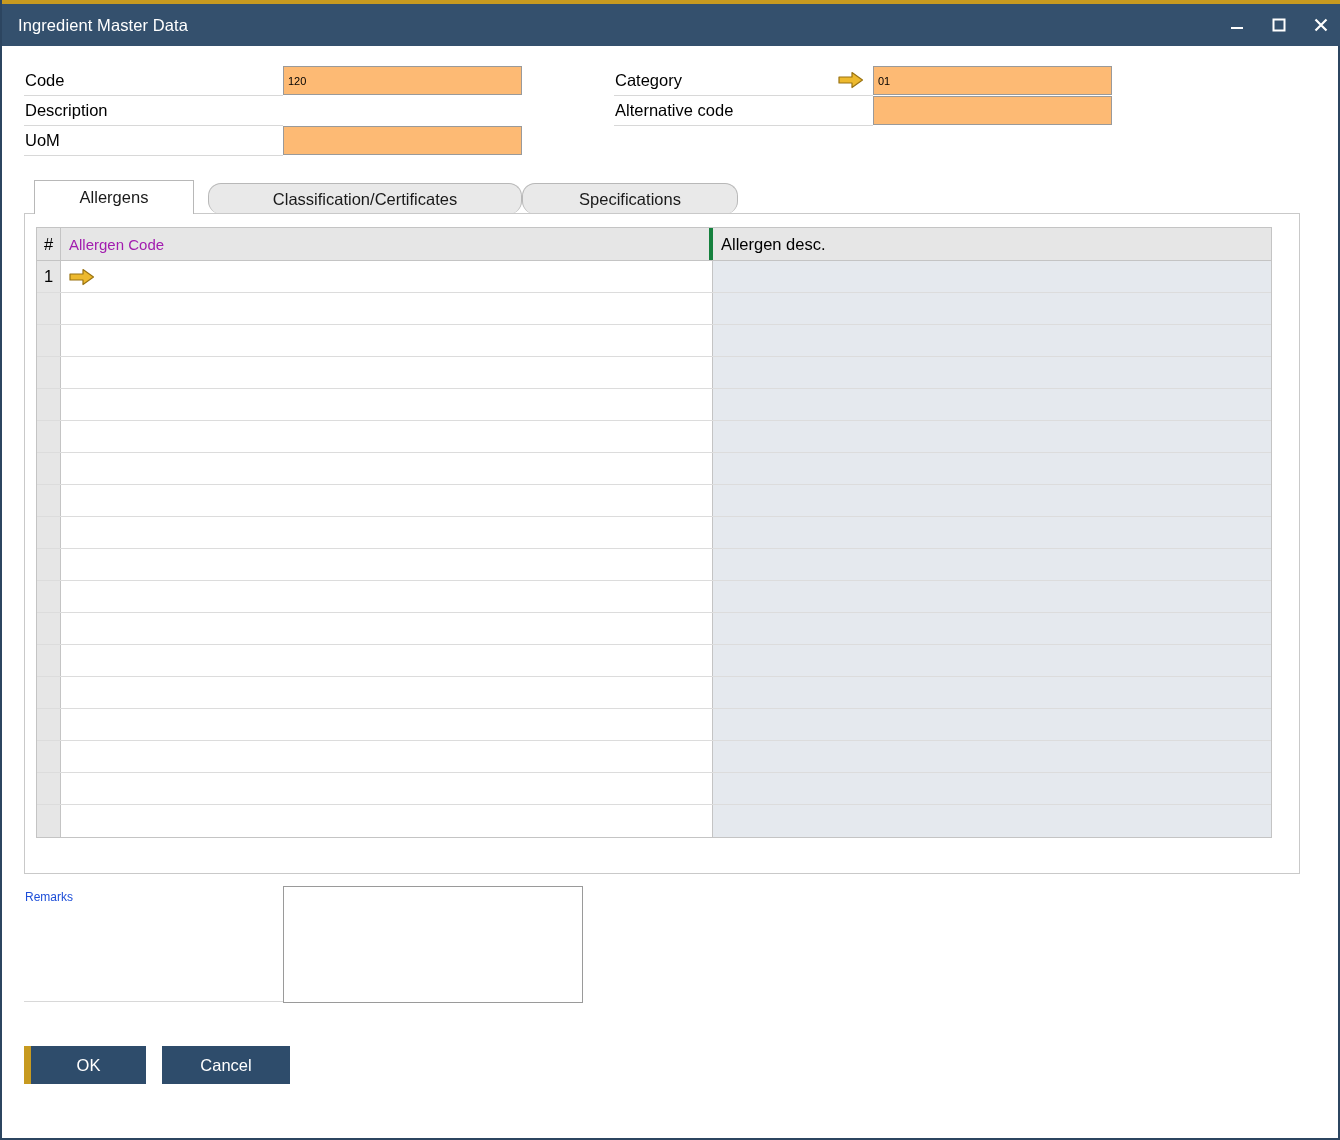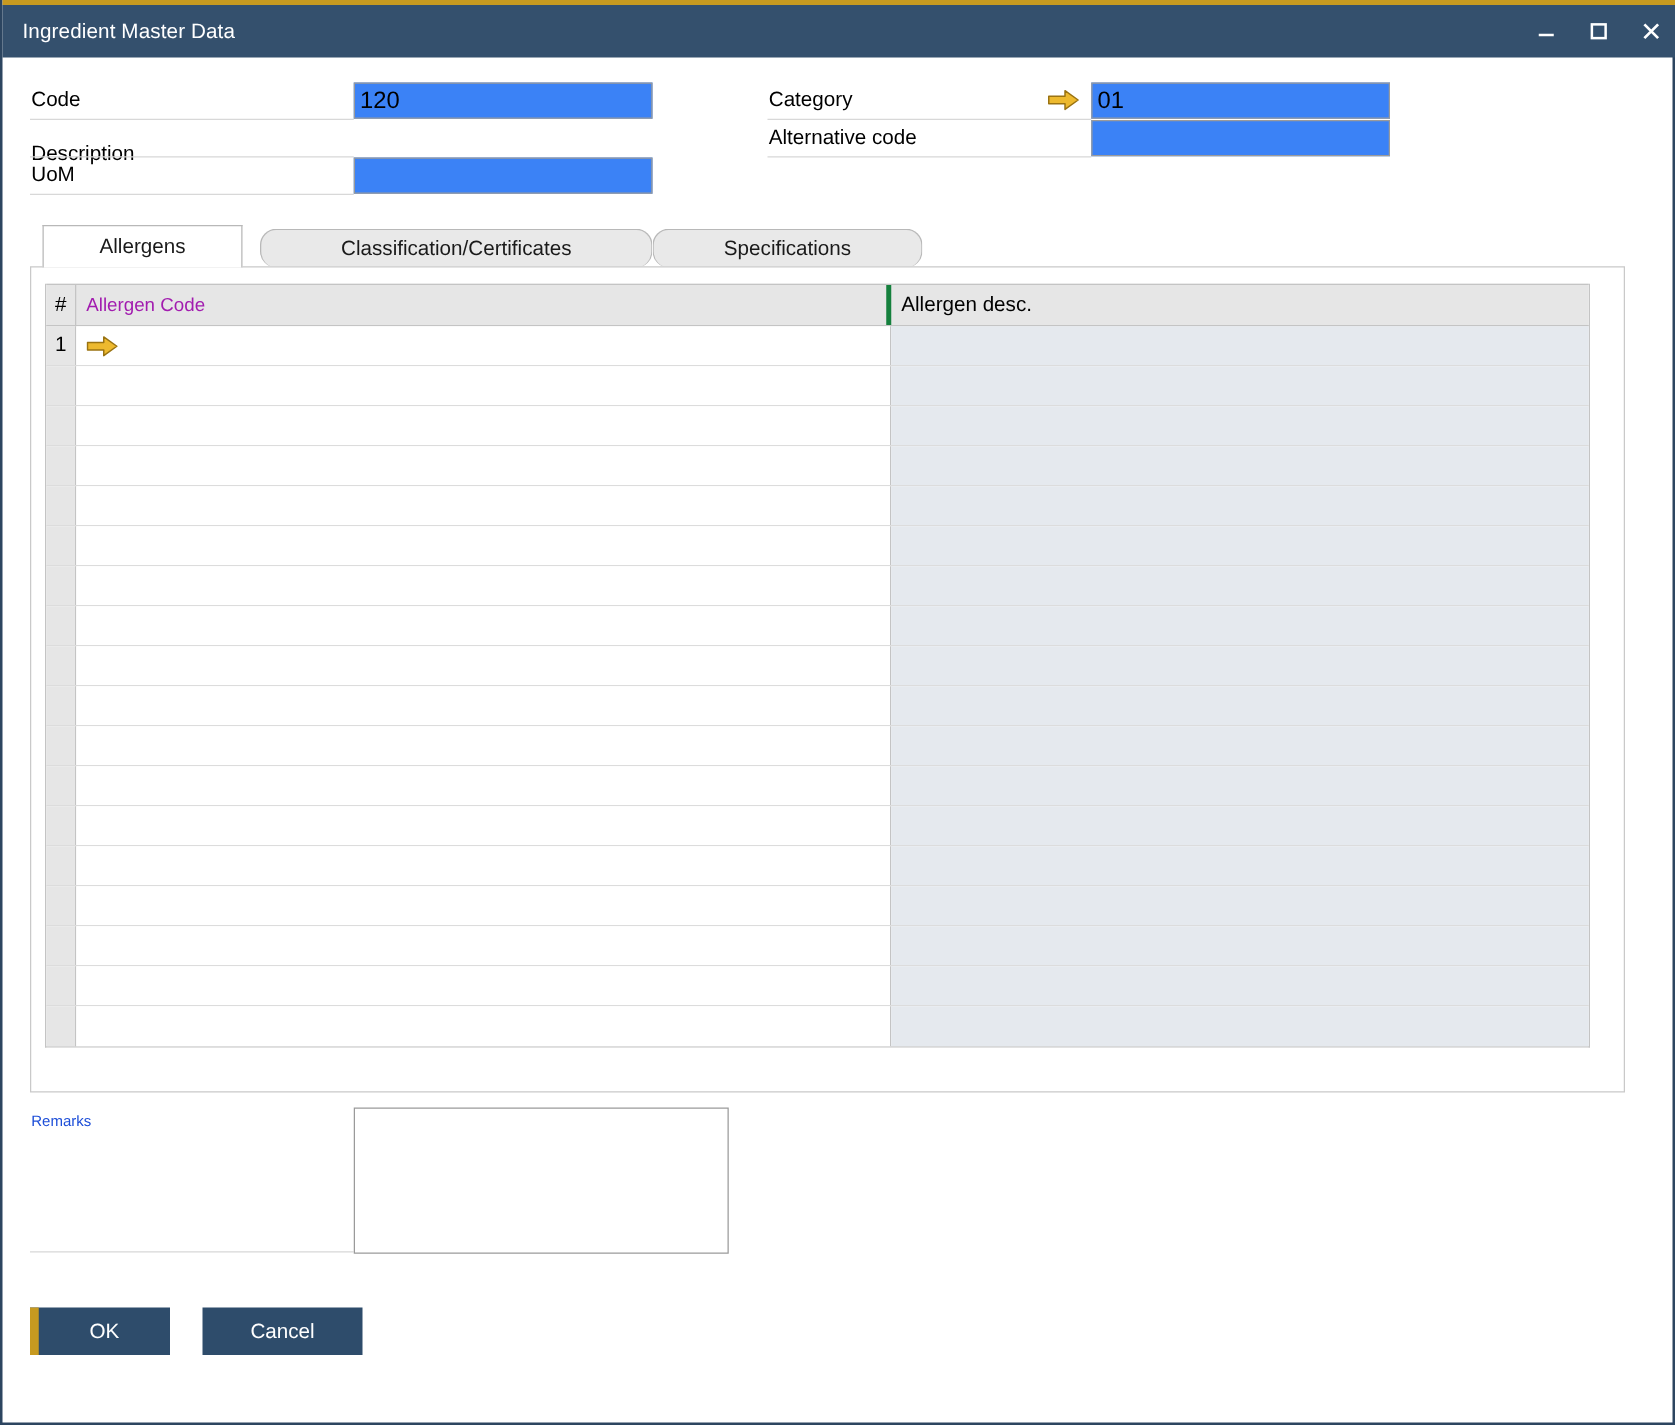--- a/index.html
+++ b/index.html
@@ -75,24 +75,24 @@
     white-space: nowrap;
   }
   .field-underline {
     position: absolute;
     height: 1px;
     background: #d8d8d8;
   }
   .txt {
     position: absolute;
     height: 29px;
-    background: #3b82f6;
+    background: #fdba74;
     border: 1px solid #9a9a9a;
     font-family: "Liberation Sans", sans-serif;
-    font-size: 19px;
+    font-size: 11px;
     color: #000000;
     padding: 0 4px;
     line-height: 27px;
     outline: none;
   }
 
   
   .link-arrow {
     position: absolute;
     width: 26px; height: 18px;
@@ -279,21 +279,21 @@
     </div>
   </div>
 
   <div class="form-area">
 
     <div class="field-row" style="left:23px; top:20px;">
       <span class="field-label">Code</span>
     </div>
     <div class="field-underline" style="left:22px; top:49px; width:259px;"></div>
 
-    <div class="field-row" style="left:23px; top:50px;margin-top:13px;">
+    <div class="field-row" style="left:23px; top:50px;">
       <span class="field-label">Description</span>
     </div>
     <div class="field-underline" style="left:22px; top:79px; width:259px;"></div>
 
     <div class="field-row" style="left:23px; top:80px;">
       <span class="field-label">UoM</span>
     </div>
     <div class="field-underline" style="left:22px; top:109px; width:259px;"></div>
 
     <input class="txt" style="left: 281px; top: 20px; width: 239px;" value="120">
@@ -438,16 +438,16 @@
             <div class="gc-desc"></div>
           </div>
         </div>
     </div>
   </div>
 
   <span class="remarks-label">Remarks</span>
   <div class="remarks-underline"></div>
   <textarea class="remarks-box" style=""></textarea>
 
-  <button class="btn default-accent" style="left:22px; top:1046px; width:112px;">OK</button>
+  <button class="btn default-accent" style="left:22px; top:1046px; width:122px;">OK</button>
   <button class="btn" style="left:160px; top:1046px; width:128px;">Cancel</button>
 
 </div>
 
 </body></html>

